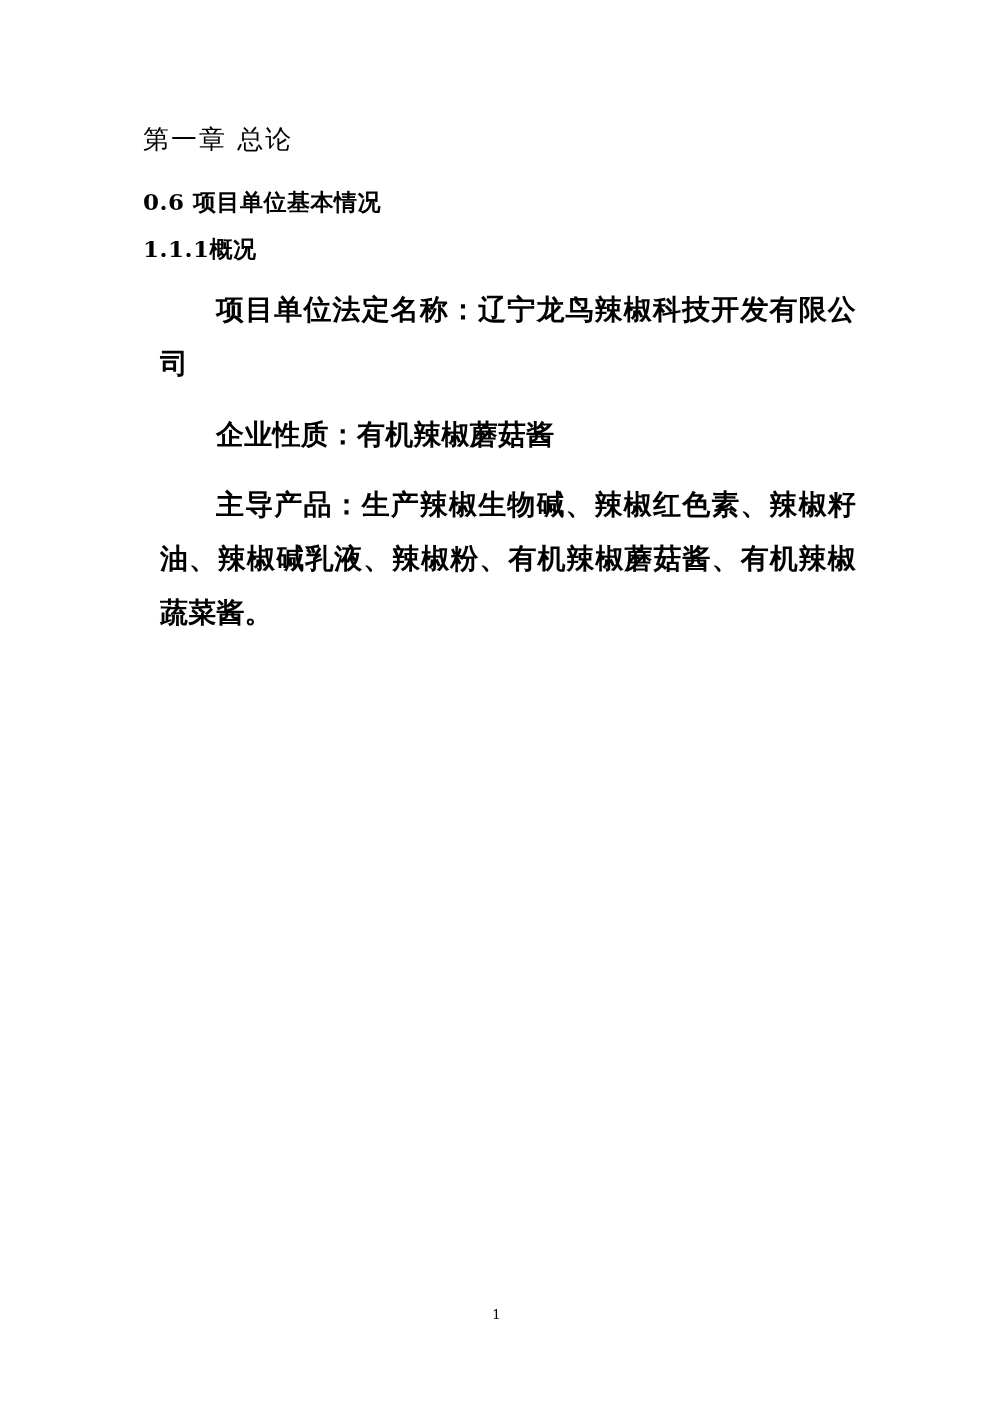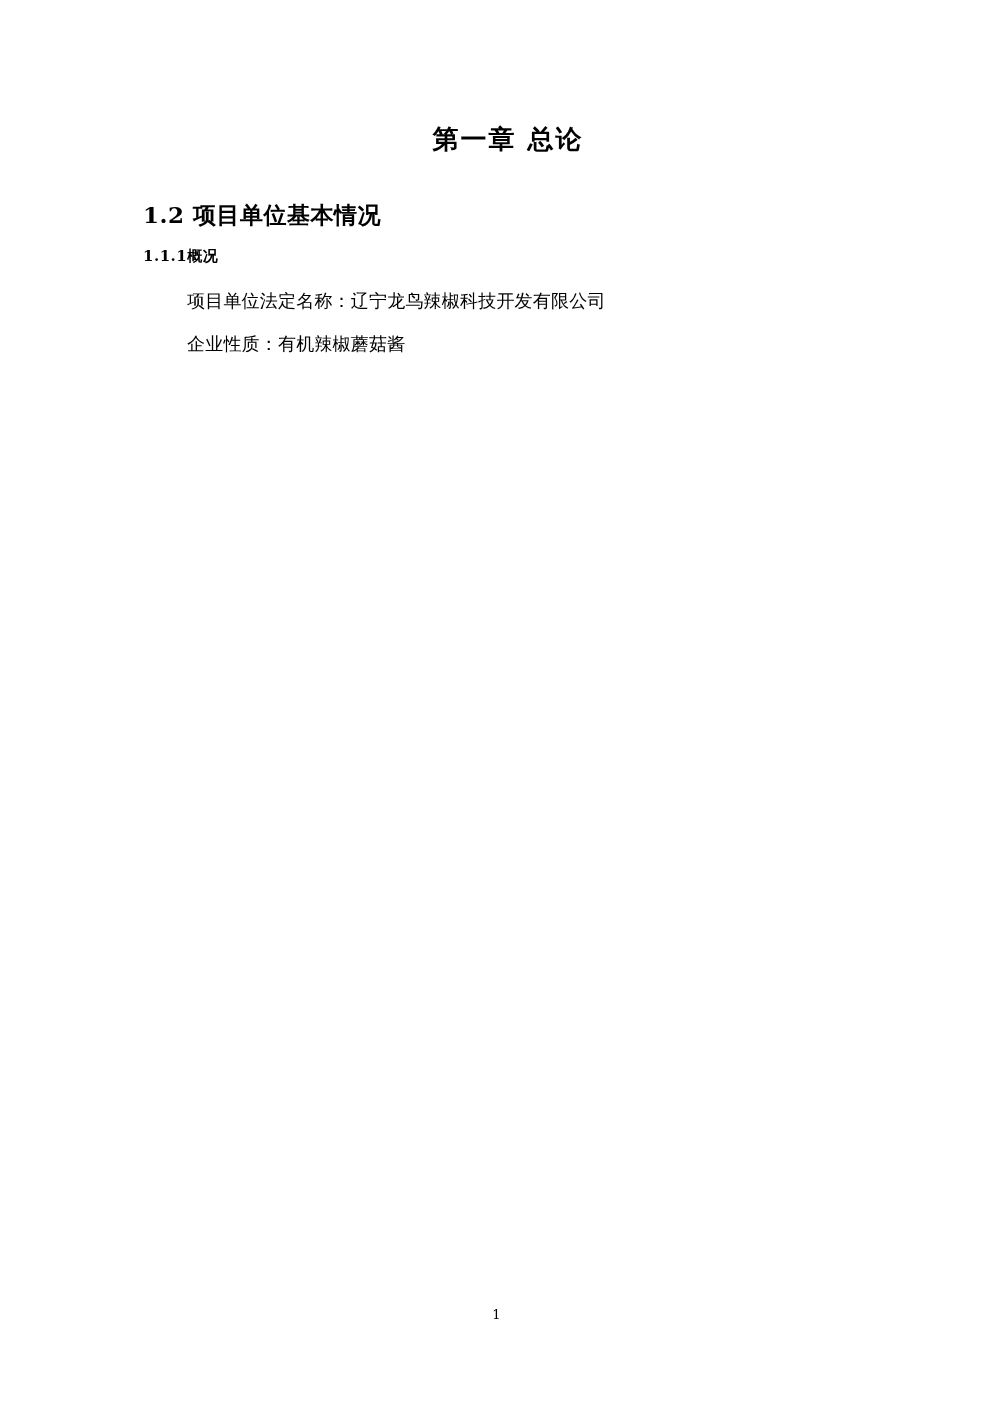--- a/index.html
+++ b/index.html
@@ -17,44 +17,44 @@
     box-sizing: border-box;
     overflow: hidden;
   }
   .content {
     position: absolute;
     left: 143px;
     top: 122px;
     width: 730px;
   }
   .chapter-title {
-    text-align: center;
+    text-align: left;
     font-size: 26px;
-    font-weight: bold;
+    font-weight: normal;
     letter-spacing: 2px;
-    margin: 0 0 43px 0;
+    margin: 0 0 30px 0;
     font-family: "DejaVu Serif", serif;
   }
   .heading {
     font-size: 23px;
     font-weight: bold;
     margin: 0 0 16px 0;
     letter-spacing: 0.5px;
   }
   .heading-sub {
-    font-size: 15px;
+    font-size: 23px;
     font-weight: bold;
     margin: 0 0 18px 0;
     letter-spacing: 0.5px;
   }
   .para {
-    font-size: 18px;
-    font-weight: normal;
+    font-size: 28px;
+    font-weight: bold;
     line-height: 1.92;
-    margin: 8px;
+    margin: 17px;
     text-align: justify;
     text-justify: inter-ideograph;
     text-indent: 2em;
     letter-spacing: 0.2px;
   }
   .para-tight {
     margin-bottom: 0;
   }
   .page-number {
     position: absolute;
@@ -68,23 +68,24 @@
   }
 </style>
 </head>
 <body>
 
 <div class="page">
   <div class="content">
 
     <h1 class="chapter-title">第一章  总论</h1>
 
-    <div class="heading">1.2 项目单位基本情况</div>
+    <div class="heading">0.6 项目单位基本情况</div>
 
     <div class="heading-sub">1.1.1概况</div>
 
     <p class="para">项目单位法定名称：辽宁龙鸟辣椒科技开发有限公司</p>
     <p class="para">企业性质：有机辣椒蘑菇酱</p>
+    <p class="para">主导产品：生产辣椒生物碱、辣椒红色素、辣椒籽油、辣椒碱乳液、辣椒粉、有机辣椒蘑菇酱、有机辣椒蔬菜酱。</p>
 
   </div>
 
   <div class="page-number">1</div>
 </div>
 
 </body></html>

